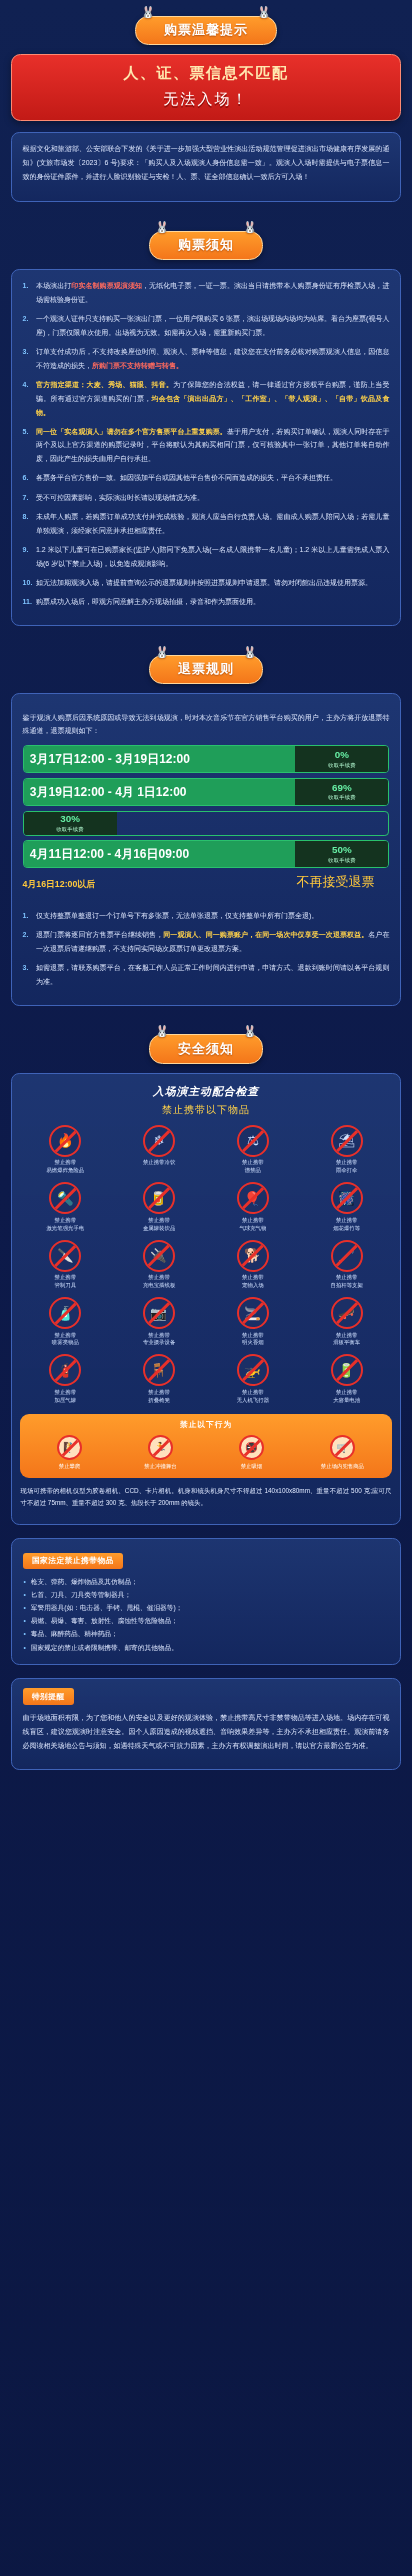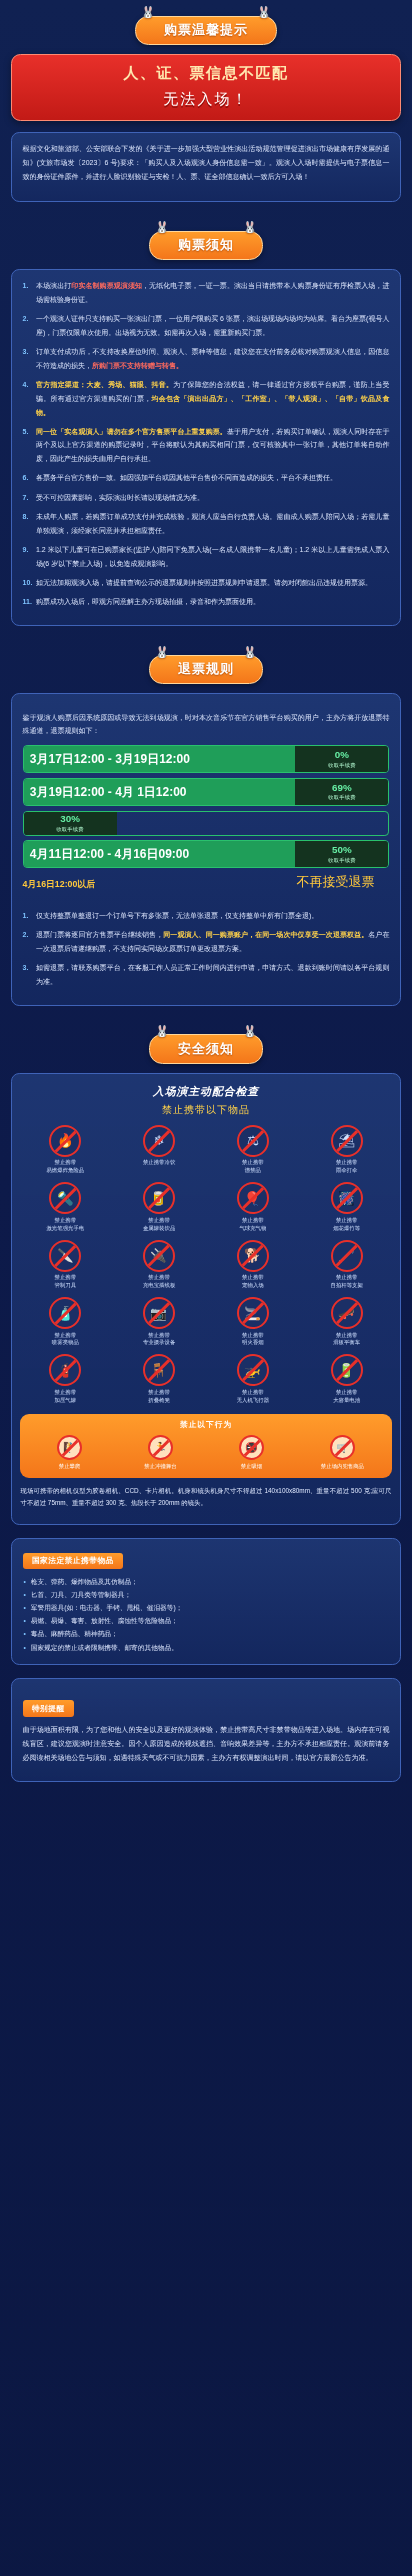--- a/index.html
+++ b/index.html
@@ -536,20 +536,20 @@
     <ul class="dash" id="prohibited-list">
         <li>枪支、弹药、爆炸物品及其仿制品；</li>
         <li>匕首、刀具、刀具类等管制器具；</li>
         <li>军警用器具(如：电击器、手铐、甩棍、催泪器等)；</li>
         <li>易燃、易爆、毒害、放射性、腐蚀性等危险物品；</li>
         <li>毒品、麻醉药品、精神药品；</li>
         <li>国家规定的禁止或者限制携带、邮寄的其他物品。</li>
       </ul>
   </div>
 
-  <div class="panel" style="padding-top:13px;">
+  <div class="panel" style="padding-top:1px;">
     <div class="sub-head">特别提醒</div>
     <p class="para">由于场地面积有限，为了您和他人的安全以及更好的观演体验，禁止携带高尺寸非禁带物品等进入场地。场内存在可视线盲区，建议您观演时注意安全。因个人原因造成的视线遮挡、音响效果差异等，主办方不承担相应责任。观演前请务必阅读相关场地公告与须知，如遇特殊天气或不可抗力因素，主办方有权调整演出时间，请以官方最新公告为准。</p>
   </div>
 
   <div class="footer-space"></div>
 </div>
 
 
 </body></html>

